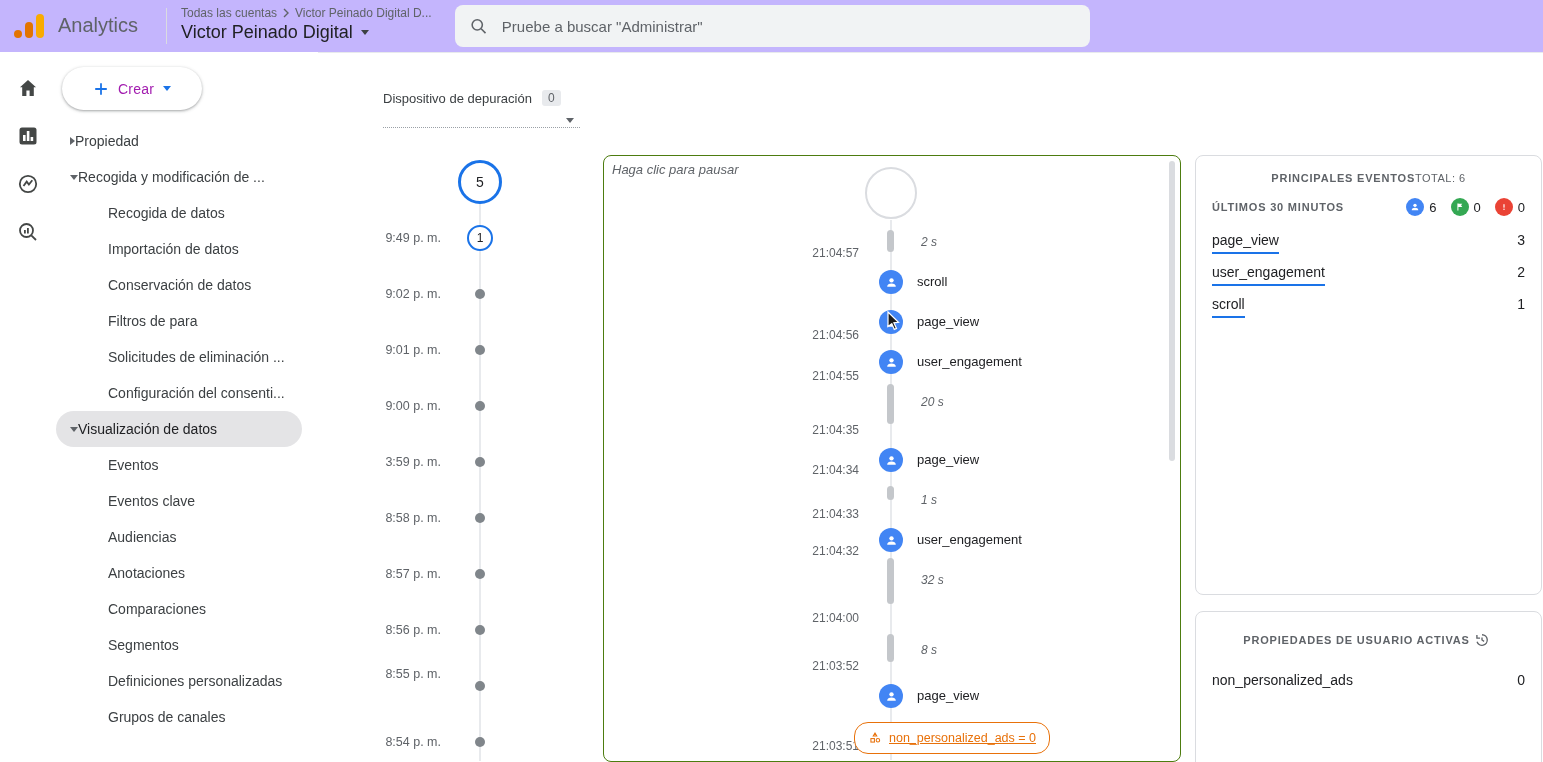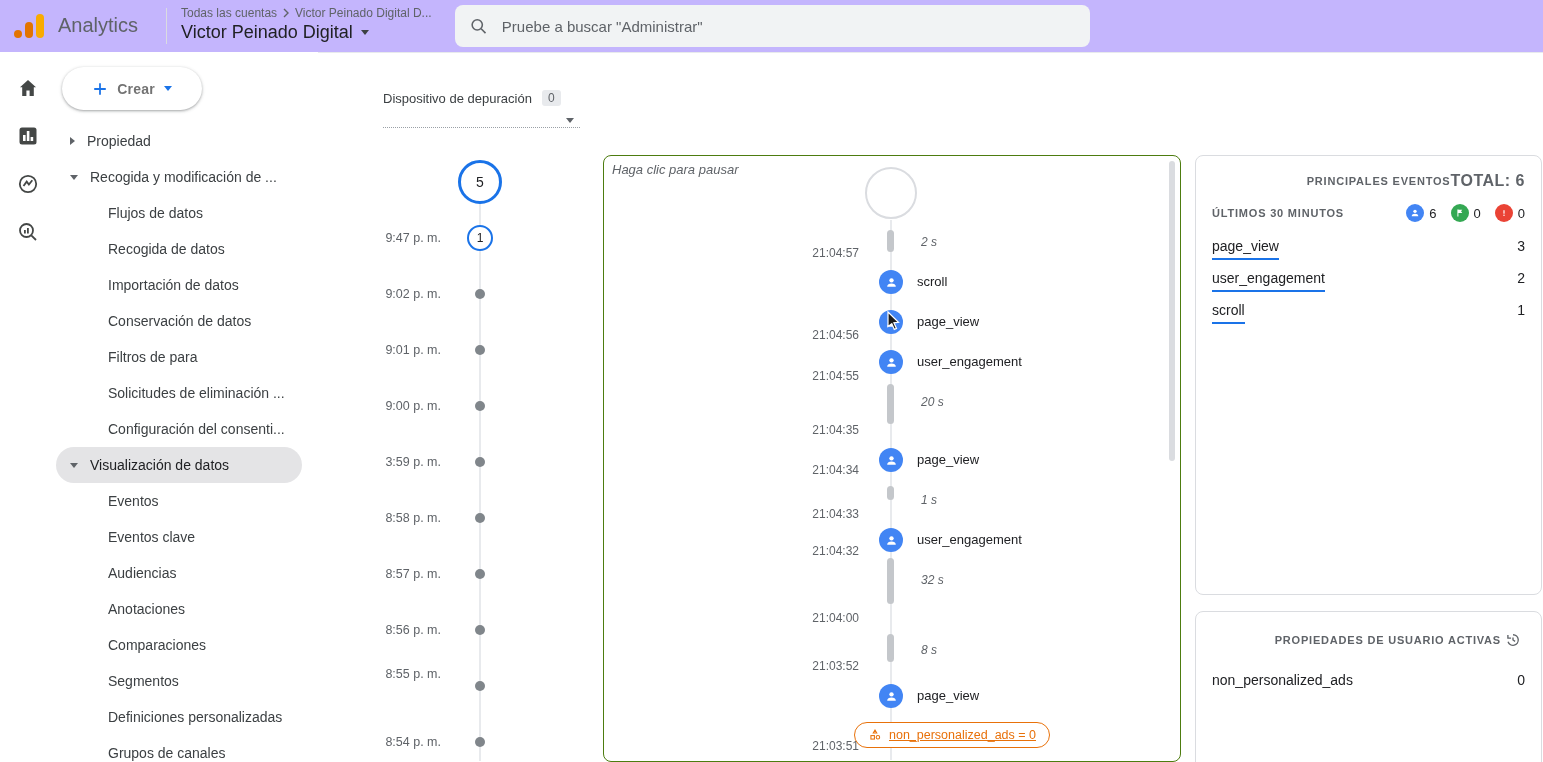--- a/index.html
+++ b/index.html
@@ -27,24 +27,24 @@
   .tri-blue{border-top-color:#1a73e8}
   .tri-dark{border-top-color:#3c4043}
 
   
   .rail{position:absolute;left:0;top:52px;width:56px;bottom:0;background:#fff}
   .rail-btn{position:absolute;left:8px;width:40px;height:40px;display:flex;align-items:center;justify-content:center;border-radius:50%;cursor:pointer}
 
   
   .sidebar{position:absolute;left:56px;top:52px;width:262px;bottom:0;background:#fff}
   .create-btn{position:absolute;left:6px;top:15px;width:140px;height:43px;background:#fff;border-radius:22px;box-shadow:0 1px 2px rgba(60,64,67,.3),0 1px 3px 1px rgba(60,64,67,.15);display:flex;align-items:center;justify-content:center;gap:9px;cursor:pointer}
-  .create-btn .lbl{color:#737373;font-size:14px;font-weight:bold;letter-spacing:.2px}
+  .create-btn .lbl{color:#a21caf;font-size:14px;font-weight:normal;letter-spacing:.2px}
   .slist{position:absolute;left:0;top:71px;width:100%}
   .srow{height:36px;display:flex;align-items:center;font-size:14px;color:#3c4043;cursor:pointer;box-sizing:border-box}
-  .srow.head{padding-left:14px;gap:12px}
+  .srow.head{padding-left:14px;}
   .srow.child{padding-left:52px}
   .srow.selected{background:#e4e4e6;border-radius:18px;width:246px;color:#202124}
 
   
   .device{position:absolute;left:383px;top:90px;font-size:13px;color:#3c4043;display:flex;align-items:center;gap:10px}
   .badge{background:#e8eaed;color:#5f6368;font-size:12px;border-radius:3px;padding:1px 6px}
   .device-line{position:absolute;left:383px;top:127px;width:197px;border-bottom:1px dotted #9aa0a6}
   .device-caret{position:absolute;left:566px;top:118px}
 
   
@@ -59,31 +59,31 @@
   .stream{position:absolute;left:603px;top:155px;width:578px;height:607px;border:1px solid #4d7c0f;border-radius:8px;background:#fff;box-sizing:border-box;overflow:hidden}
   .pause-hint{position:absolute;left:8px;top:6px;font-size:13px;font-style:italic;color:#5f6368}
   .clock{position:absolute;left:261px;top:11px;width:52px;height:52px;border:2px solid #dadce0;border-radius:50%;background:#fff;box-sizing:border-box}
   .s-line{position:absolute;left:286px;top:64px;width:2px;height:540px;background:#e8eaed}
   .s-bar{position:absolute;left:283px;width:7px;border-radius:4px;background:#c4c7cb}
   .s-time{position:absolute;left:150px;width:105px;text-align:right;font-size:12px;color:#5f6368;line-height:16px}
   .s-dur{position:absolute;left:317px;font-size:12px;font-style:italic;color:#5f6368;line-height:16px}
   .s-ev{position:absolute;left:275px;height:24px;display:flex;align-items:center;gap:14px;cursor:pointer}
   .evicon{width:24px;height:24px;border-radius:50%;background:#4285f4;display:flex;align-items:center;justify-content:center;flex:none}
   .s-ev .name{font-size:13px;color:#202124;line-height:24px}
-  .pill{position:absolute;left:250px;top:566px;height:26px;border:1px solid #e8710a;border-radius:14px;background:#fff;display:inline-flex;align-items:center;gap:7px;padding:0 13px;box-sizing:border-box;cursor:pointer}
+  .pill{position:absolute;left:250px;top:566px;height:32px;border:1px solid #e8710a;border-radius:14px;background:#fff;display:inline-flex;align-items:center;gap:7px;padding:0 13px;box-sizing:border-box;cursor:pointer}
   .pill .ptext{font-size:12.5px;color:#e8710a;text-decoration:underline}
   .s-scroll{position:absolute;left:565px;top:5px;width:6px;height:300px;border-radius:3px;background:#dadce0;cursor:grab}
 
   
   .card{position:absolute;background:#fff;border:1px solid #dadce0;border-radius:8px;box-sizing:border-box}
   .card1{left:1195px;top:155px;width:347px;height:440px}
   .card2{left:1195px;top:611px;width:347px;height:160px}
-  .card-head{display:flex;justify-content:flex-end;align-items:center;padding:16px 16px 8px}
+  .card-head{display:flex;justify-content:center;align-items:center;padding:16px 16px 8px}
   .card-title{font-size:11px;font-weight:bold;letter-spacing:.8px;color:#5f6368}
-  .card-total{font-size:16px;font-weight:bold;letter-spacing:.5px;color:#5f6368}
+  .card-total{font-size:11px;font-weight:normal;letter-spacing:.5px;color:#5f6368}
   .window-row{display:flex;justify-content:space-between;align-items:center;padding:6px 16px 16px}
   .counters{display:flex;align-items:center;gap:14px}
   .counter{display:flex;align-items:center;gap:5px;cursor:pointer}
   .counter .cv{font-size:13px;color:#202124}
   .cicon{width:18px;height:18px;border-radius:50%;display:flex;align-items:center;justify-content:center;flex:none}
   .trow{display:flex;justify-content:space-between;align-items:flex-start;padding:0 16px;height:32px;cursor:pointer}
   .trow .tname{font-size:14px;color:#202124;border-bottom:2px solid #1a73e8;padding-bottom:4px}
   .trow .tcount{font-size:14px;color:#202124}
   .hist-btn{width:24px;height:24px;display:flex;align-items:center;justify-content:center;cursor:pointer}
   .prow{display:flex;justify-content:space-between;align-items:center;padding:6px 16px;height:28px}
@@ -169,23 +169,20 @@
     <div class="slist">
       <div class="srow head">
         <span class="tri tri-right"></span>
         <span>Propiedad</span>
       </div>
       <div class="srow head">
         <span class="tri tri-down"></span>
         <span>Recogida y modificación de ...</span>
       </div>
       <div class="srow child">
-          <span>Flujos de datos</span>
-        </div>
-      <div class="srow child">
           <span>Recogida de datos</span>
         </div>
       <div class="srow child">
           <span>Importación de datos</span>
         </div>
       <div class="srow child">
           <span>Conservación de datos</span>
         </div>
       <div class="srow child">
           <span>Filtros de para</span>
@@ -230,21 +227,21 @@
   <div class="device">
     <span>Dispositivo de depuración</span>
     <span class="badge">0</span>
   </div>
   <div class="device-line"></div>
   <span class="tri tri-down device-caret"></span>
 
   <div class="minutes">
     <div class="m-line"></div>
     <div class="m-big">5</div>
-    <div class="m-time" style="top:75px">9:47 p. m.</div>
+    <div class="m-time" style="top:75px">9:49 p. m.</div>
     <div class="m-one" style="top:70px">1</div>
     <div class="m-time" style="top:131px">9:02 p. m.</div>
     <div class="m-dot" style="top:134px"></div>
     <div class="m-time" style="top:187px">9:01 p. m.</div>
     <div class="m-dot" style="top:190px"></div>
     <div class="m-time" style="top:243px">9:00 p. m.</div>
     <div class="m-dot" style="top:246px"></div>
     <div class="m-time" style="top:299px">3:59 p. m.</div>
     <div class="m-dot" style="top:302px"></div>
     <div class="m-time" style="top:355px">8:58 p. m.</div>

